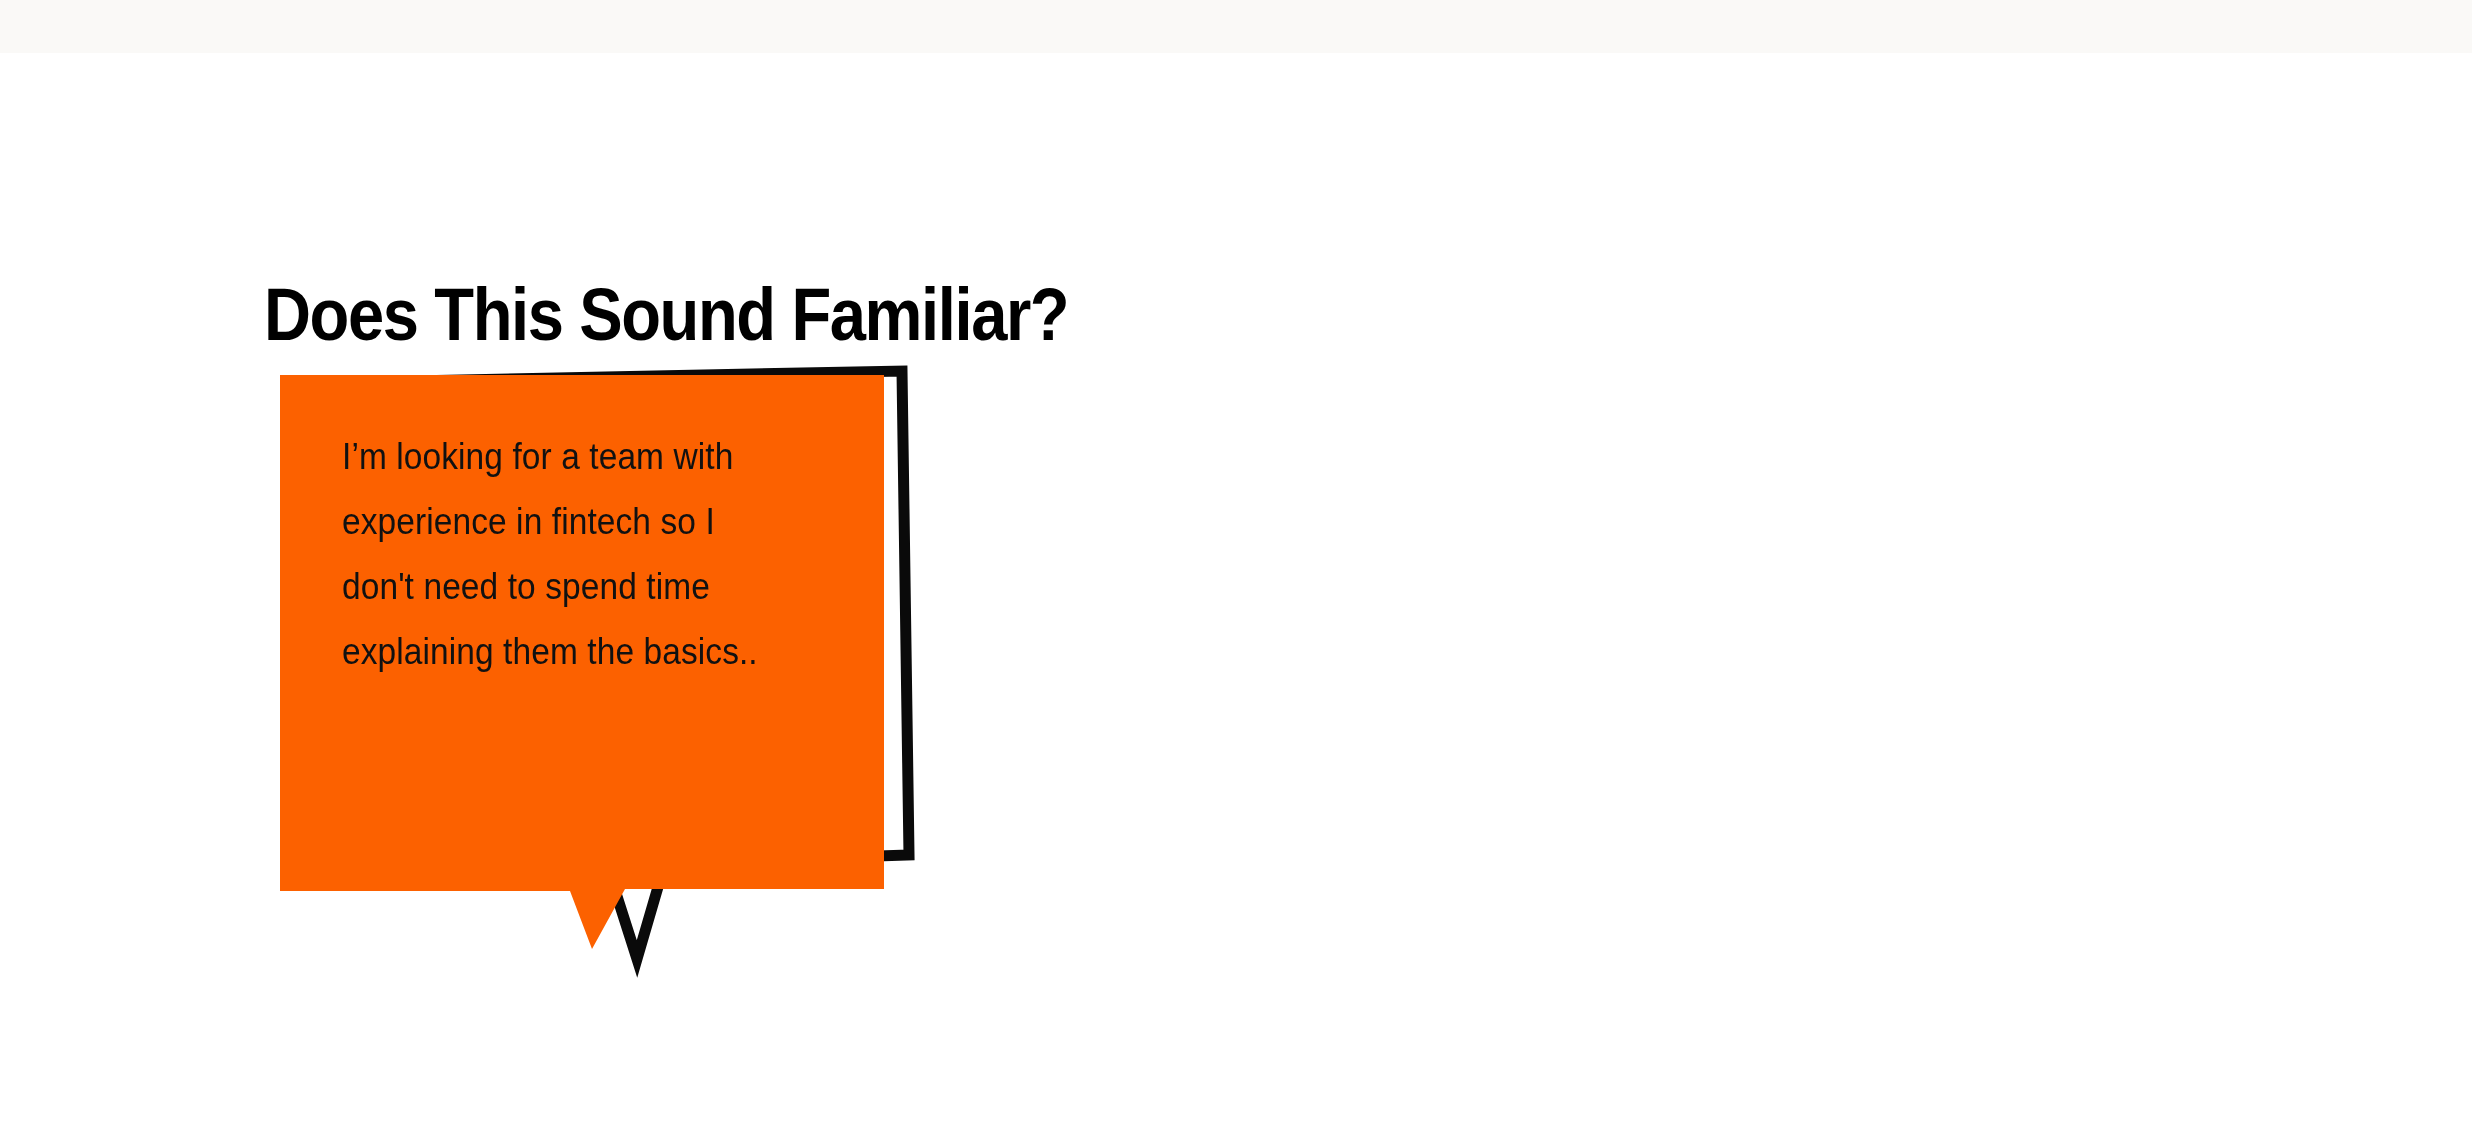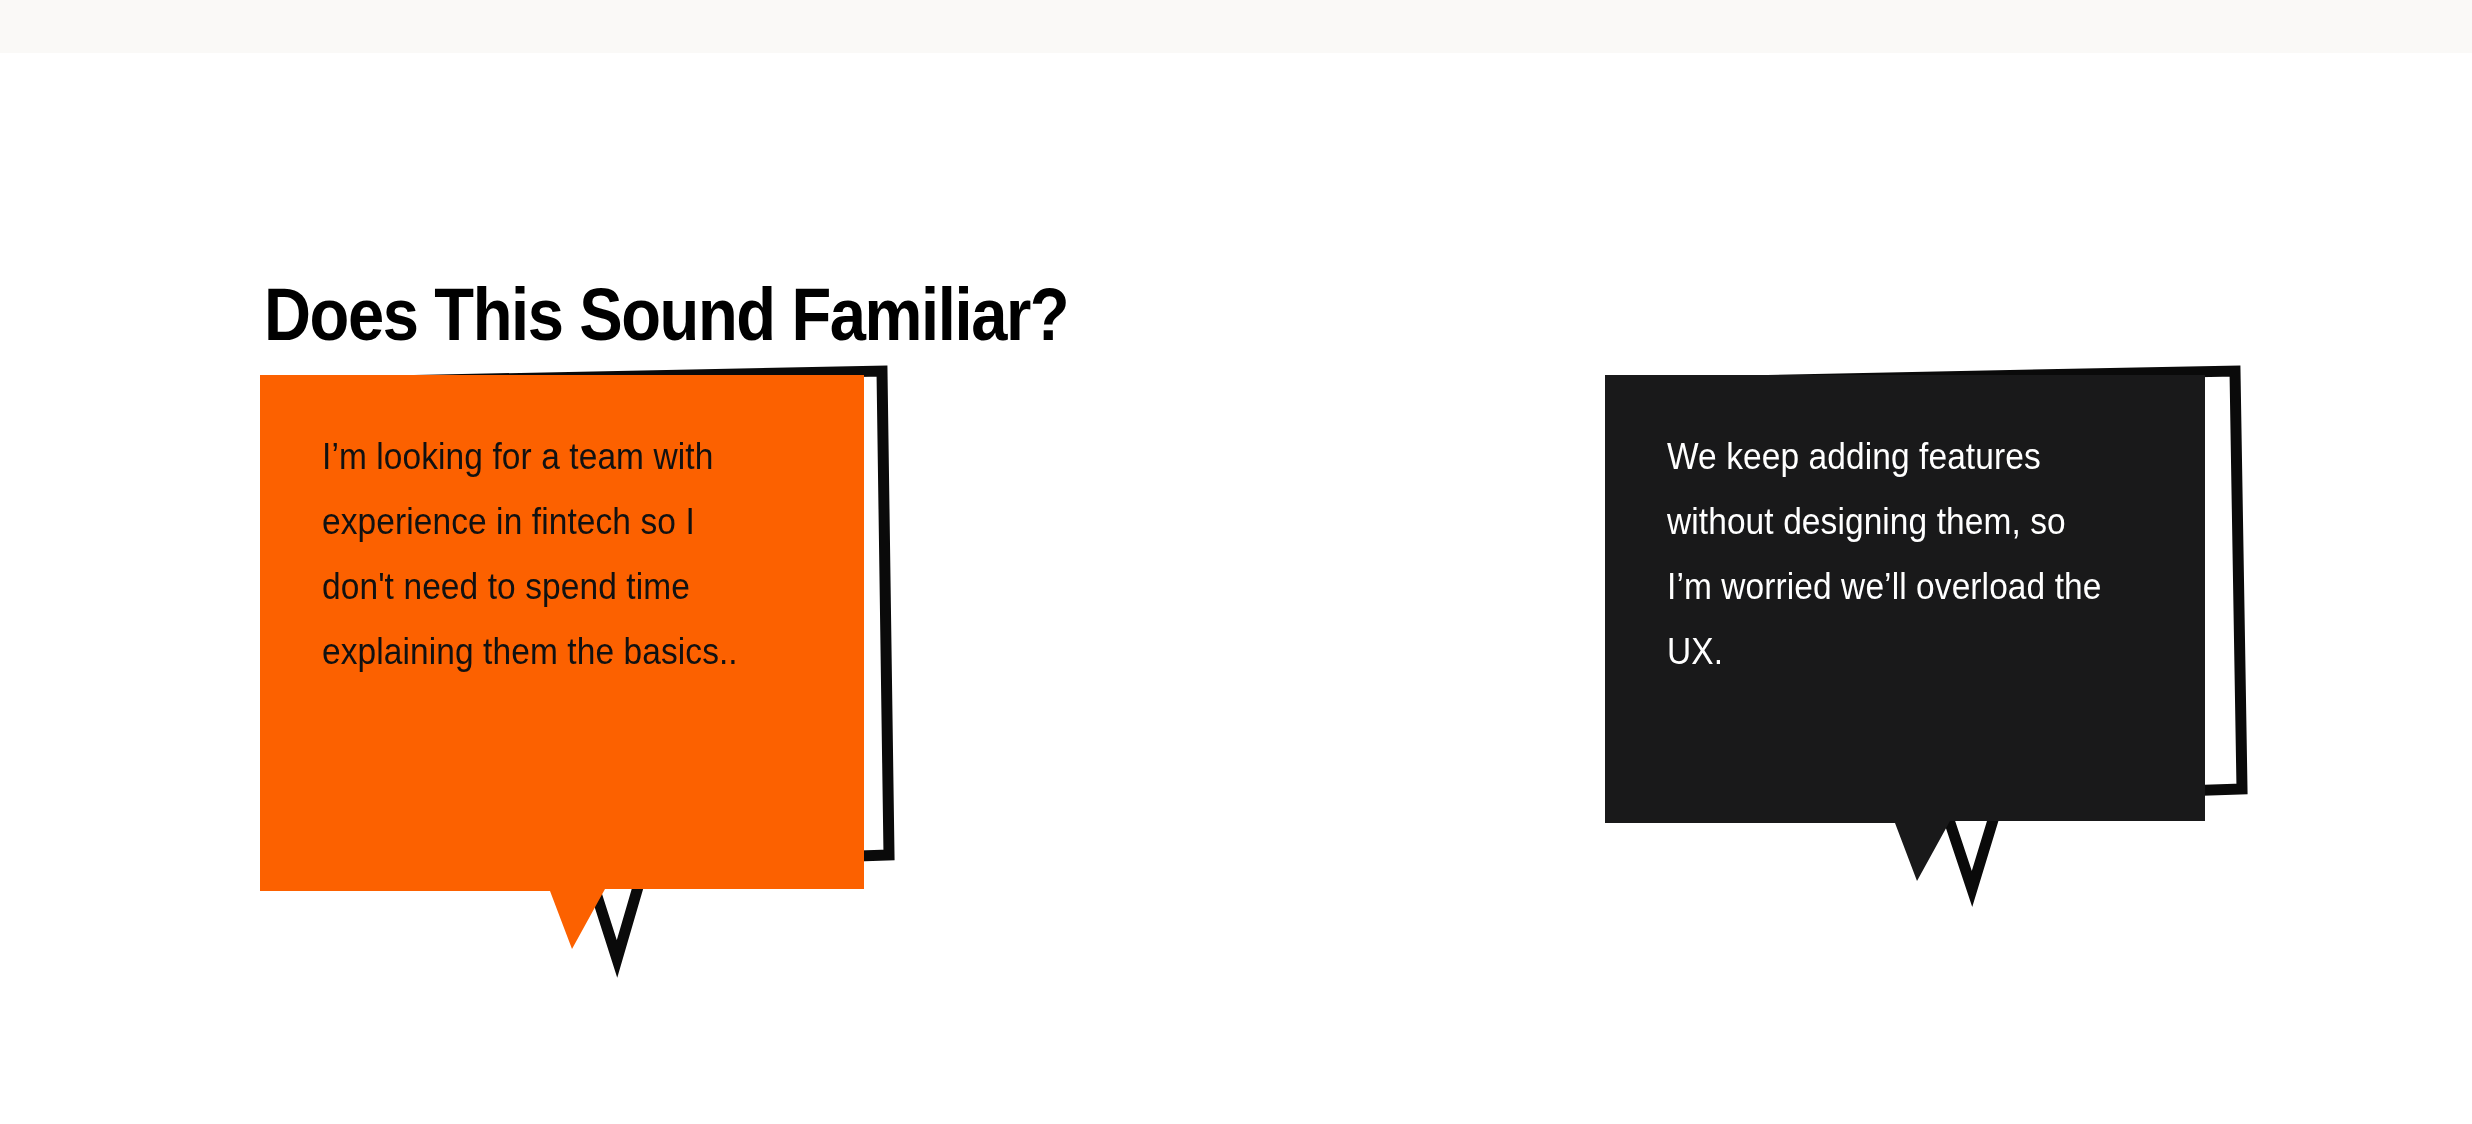--- a/index.html
+++ b/index.html
@@ -55,21 +55,21 @@
     height: 1124px;
   }
 
   .bubble-group {
     position: absolute;
     top: 352px;
     width: 640px;
     height: 620px;
   }
 
-  .bubble-group.g1 { left: 260px; padding-left: 34px; }
+  .bubble-group.g1 { left: 280px; padding-left: 34px; }
   .bubble-group.g2 { left: 936px; }
   .bubble-group.g3 { left: 1605px; }
 
   .bubble-outline,
   .bubble-fill {
     position: absolute;
     left: 0;
     top: 0;
     width: 640px;
     height: 620px;
@@ -108,24 +108,15 @@
       <svg class="bubble-outline" viewBox="0 0 640 620">
         <path d="M 34 14 L 622 2 L 629 486 L 385 494 L 357 590 L 327 496 L 40 506 Z" fill="none" stroke="#0A0A0A" stroke-width="11"></path>
       </svg>
       <svg class="bubble-fill" viewBox="0 0 640 620">
         <path d="M 0 6 L 604 6 L 604 520 L 345 520 L 312 580 L 290 522 L 0 522 Z" fill="#FC6100"></path>
       </svg>
       <div class="bubble-text">I’m looking for a team with experience in fintech so I don't need to spend time explaining them the basics..</div>
     </div>
 
 
-    <div class="bubble-group g3">
-      <svg class="bubble-outline" viewBox="0 0 640 620">
-        <path d="M 34 14 L 630 2 L 637 420 L 395 428 L 367 520 L 337 430 L 40 440 Z" fill="none" stroke="#0A0A0A" stroke-width="11"></path>
-      </svg>
-      <svg class="bubble-fill" viewBox="0 0 640 620">
-        <path d="M 0 6 L 600 6 L 600 452 L 345 452 L 312 512 L 290 454 L 0 454 Z" fill="#19191A"></path>
-      </svg>
-      <div class="bubble-text light">We keep adding features without designing them, so I’m worried we’ll overload the UX.</div>
-    </div>
 
   </div>
 </div>
 
 </body></html>

